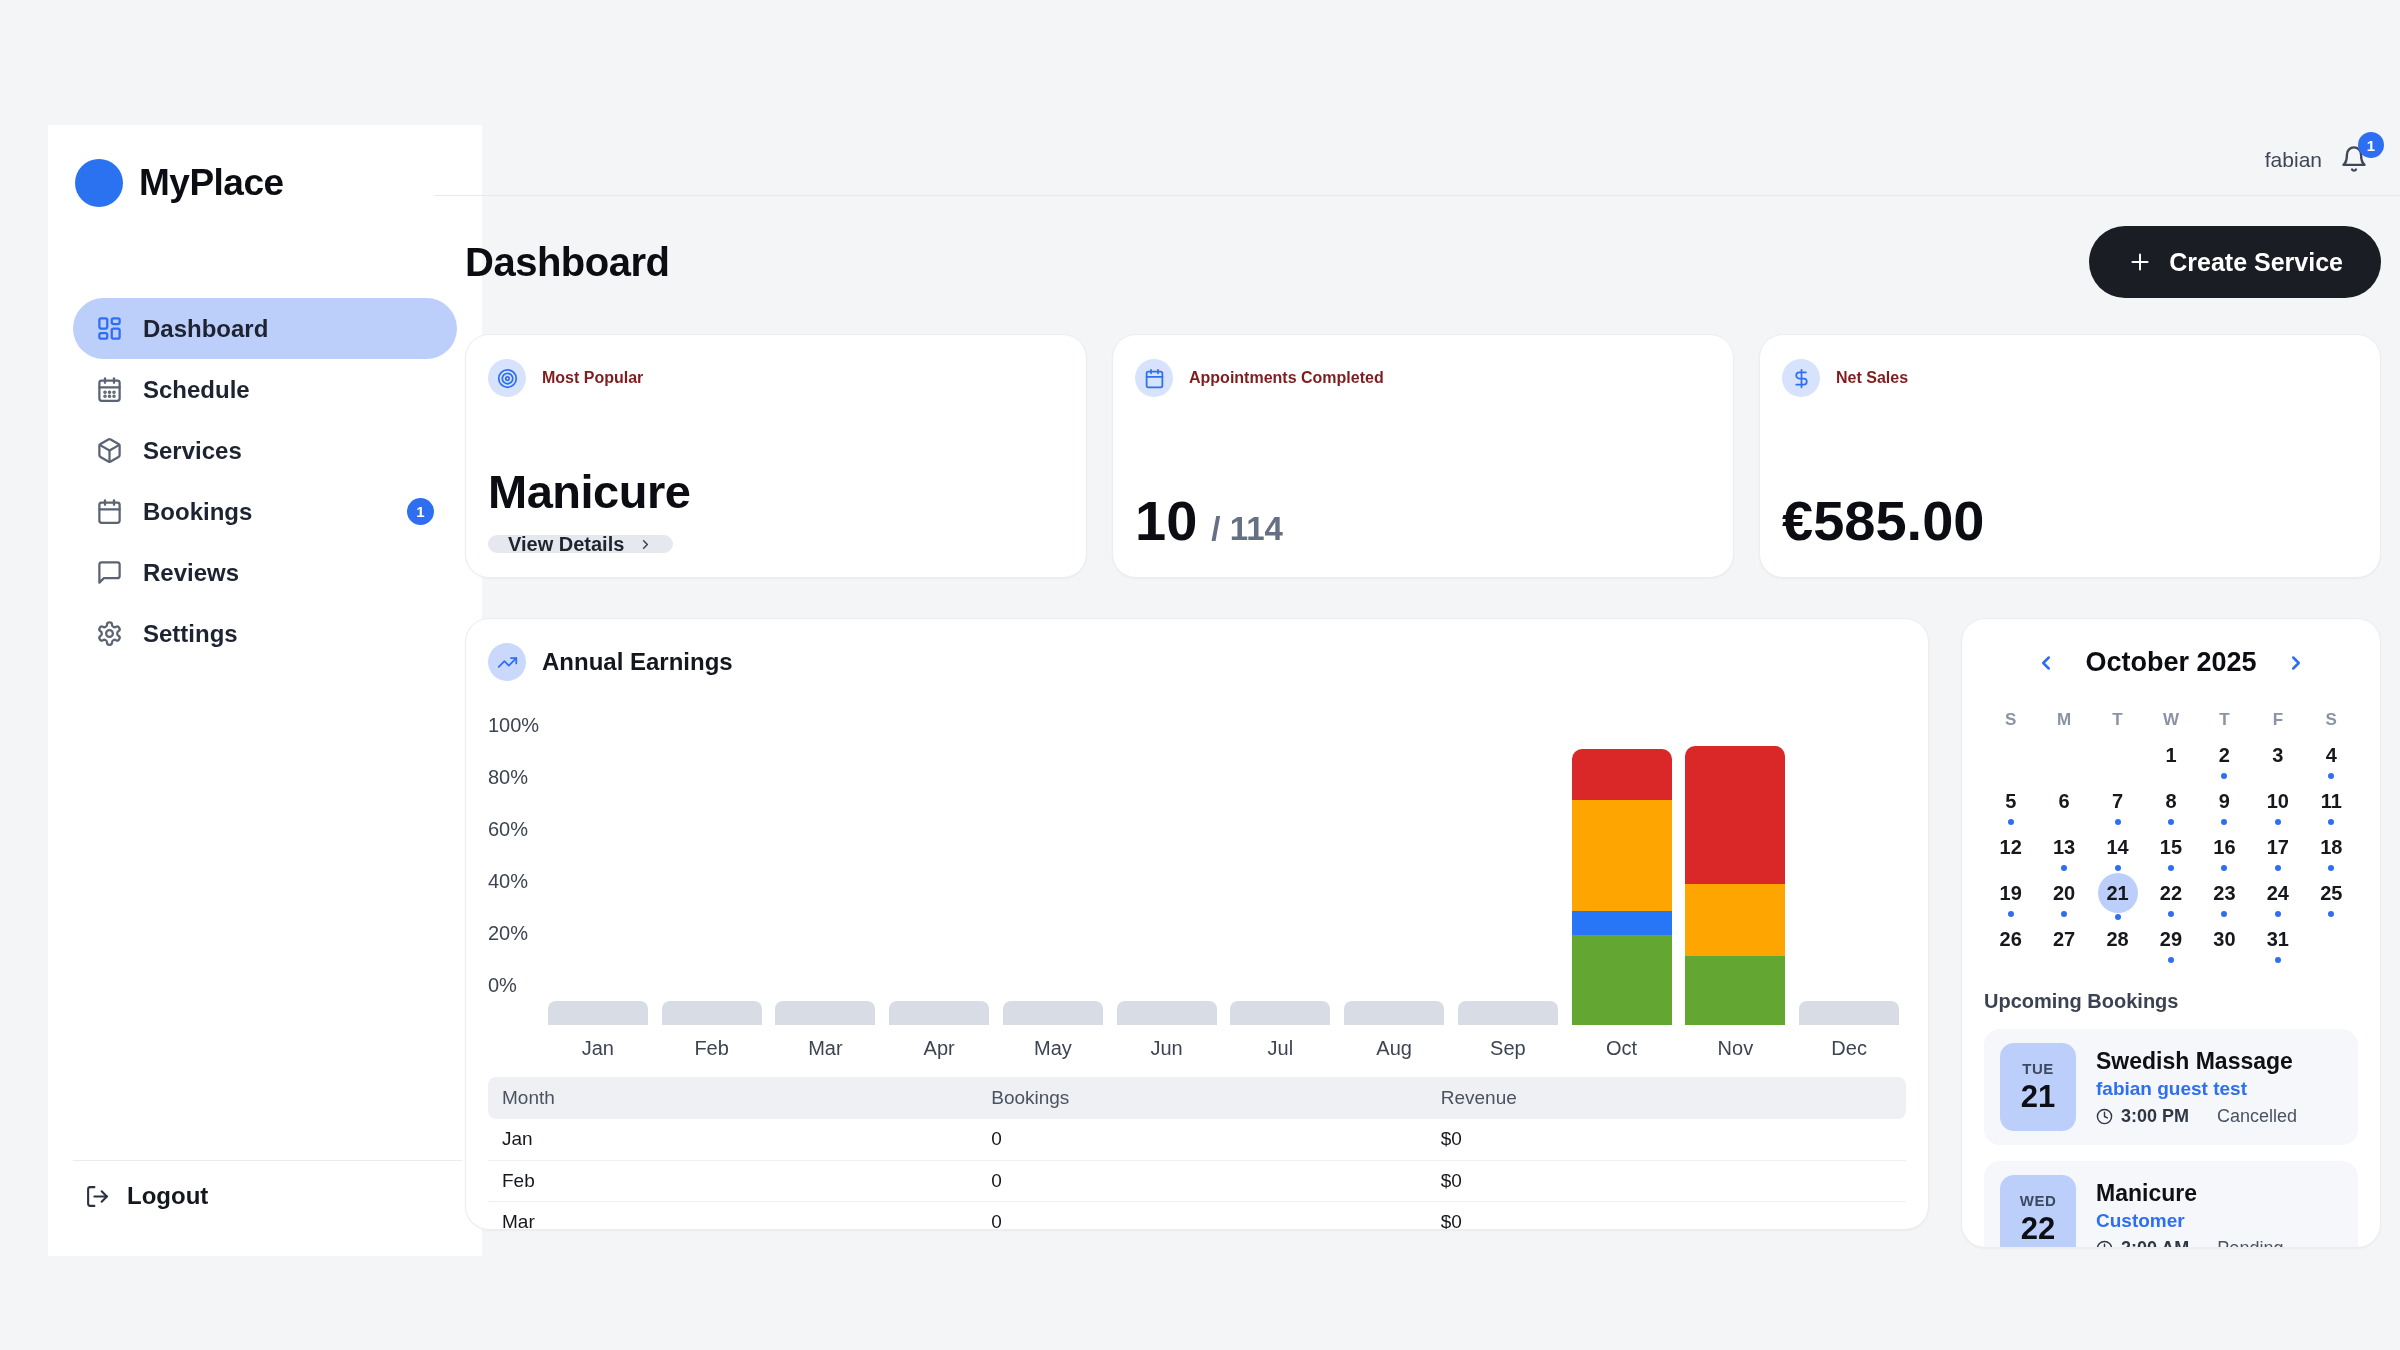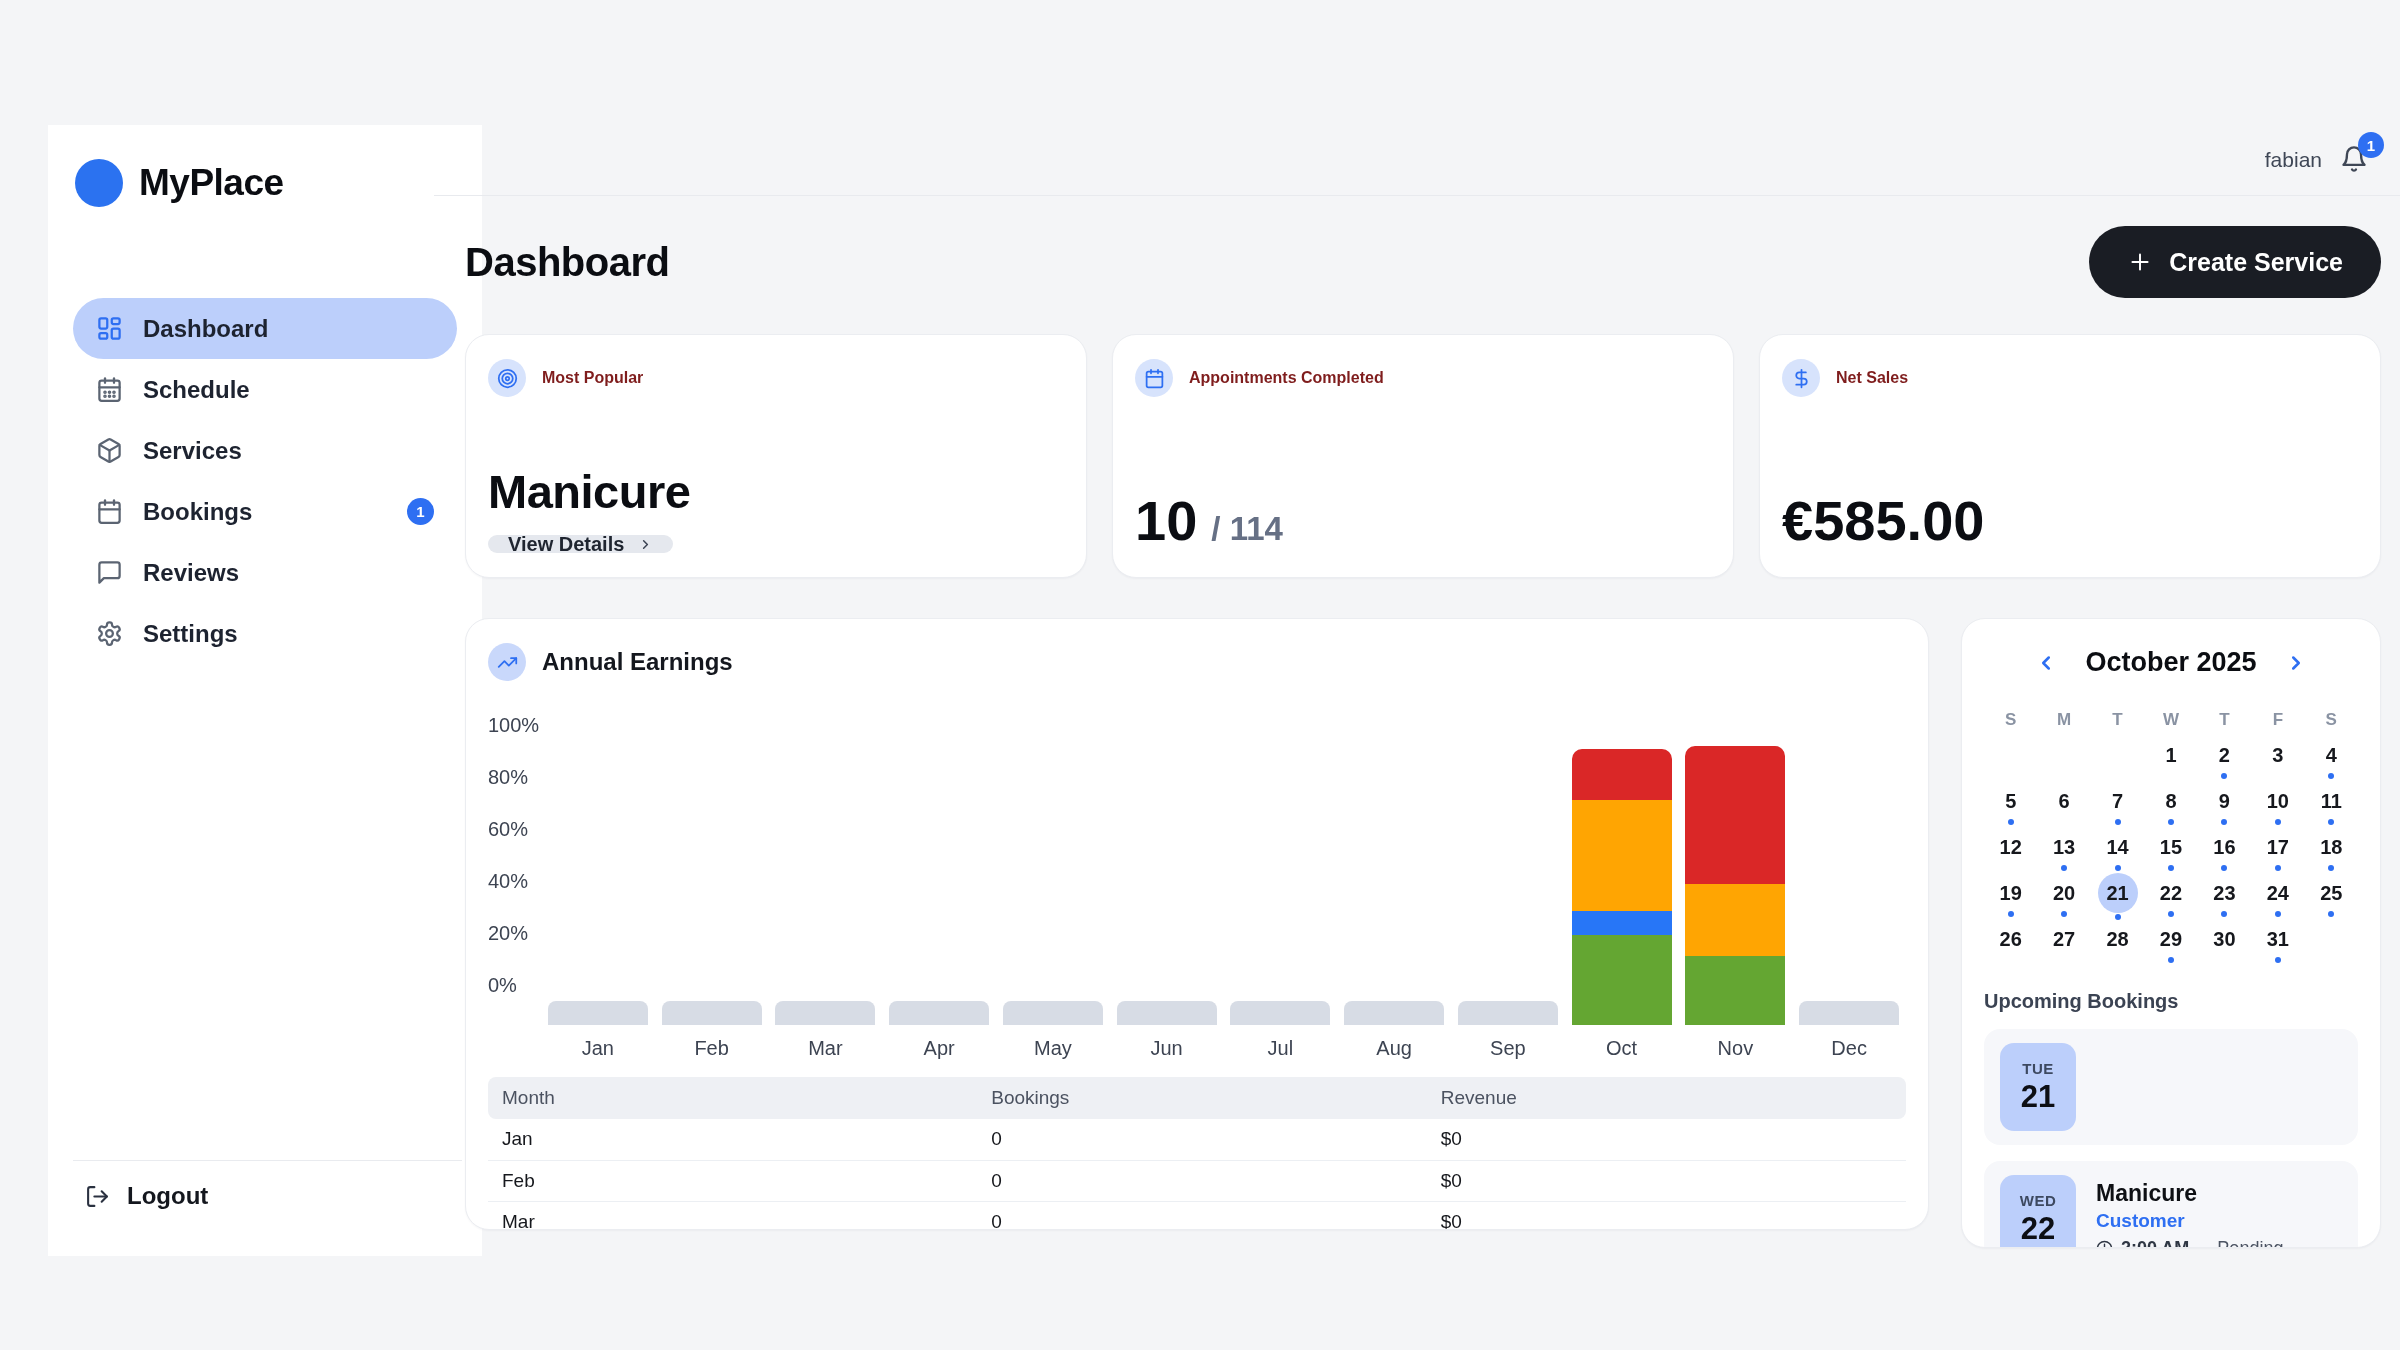--- a/index.html
+++ b/index.html
@@ -618,20 +618,36 @@
             <span class="day-dot hidden"></span>
           </div>
         </div>
       <div class="ub-title">Upcoming Bookings</div>
       <div id="bookings-list">
           <div class="booking-card">
             <div class="date-tile">
               <span class="tile-wd">TUE</span>
               <span class="tile-day">21</span>
             </div>
+            <div>
+              <div class="bk-service">Swedish Massage</div>
+              <div class="bk-customer">fabian guest test</div>
+              <div class="bk-meta">
+                <span class="bk-time">
+                  <span>
+                    <svg viewBox="0 0 24 24" fill="none" stroke="currentColor" stroke-width="2" stroke-linecap="round" stroke-linejoin="round">
+                      <circle cx="12" cy="12" r="10"></circle>
+                      <polyline points="12 6 12 12 16 14"></polyline>
+                    </svg>
+                  </span>
+                  <span>3:00 PM</span>
+                </span>
+                <span class="bk-status">Cancelled</span>
+              </div>
+            </div>
           </div>
           <div class="booking-card">
             <div class="date-tile">
               <span class="tile-wd">WED</span>
               <span class="tile-day">22</span>
             </div>
             <div>
               <div class="bk-service">Manicure</div>
               <div class="bk-customer">Customer</div>
               <div class="bk-meta">

